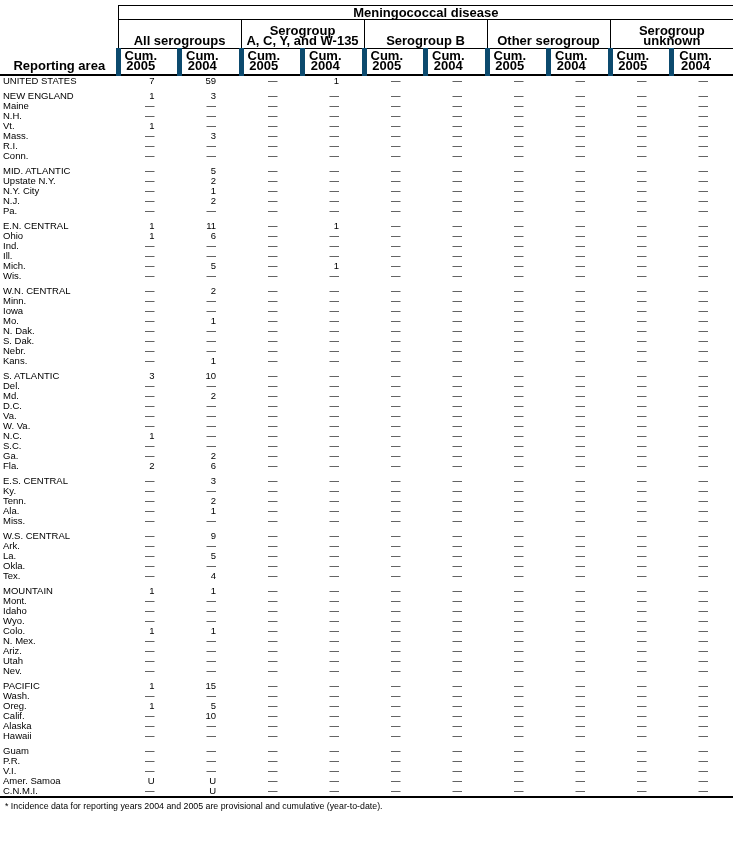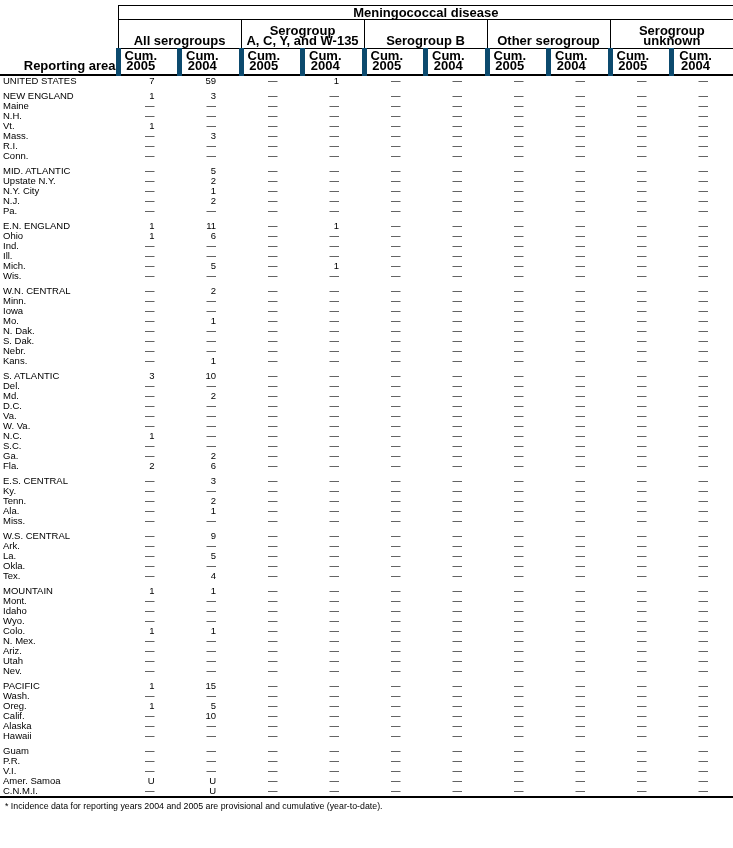--- a/index.html
+++ b/index.html
@@ -49,21 +49,21 @@
     text-align:center;
     height:25px;
     padding:1px 0 2px 0;
   }
   th.sub{
     border-left:5px solid #0c4a6e;
     text-align:center;
     padding:2px 16px 3px 0;
   }
   th.area-head{
-    text-align:right;
+    text-align:center;
     padding:0 0 3px 3px;
     vertical-align:bottom;
   }
   tbody td{
     font-size:9.5px;
     padding:0;
     height:10px;
     line-height:10px;
     white-space:nowrap;
     overflow:hidden;
@@ -300,21 +300,21 @@
           <td class="num">—</td>
           <td class="num">—</td>
           <td class="num">—</td>
           <td class="num">—</td>
           <td class="num">—</td>
         </tr>
         <tr class="gap">
           <td colspan="11"></td>
         </tr>
         <tr>
-          <td class="area">E.N. ENGLAND</td>
+          <td class="area">E.N. CENTRAL</td>
           <td class="num">1</td>
           <td class="num">11</td>
           <td class="num">—</td>
           <td class="num">1</td>
           <td class="num">—</td>
           <td class="num">—</td>
           <td class="num">—</td>
           <td class="num">—</td>
           <td class="num">—</td>
           <td class="num">—</td>

